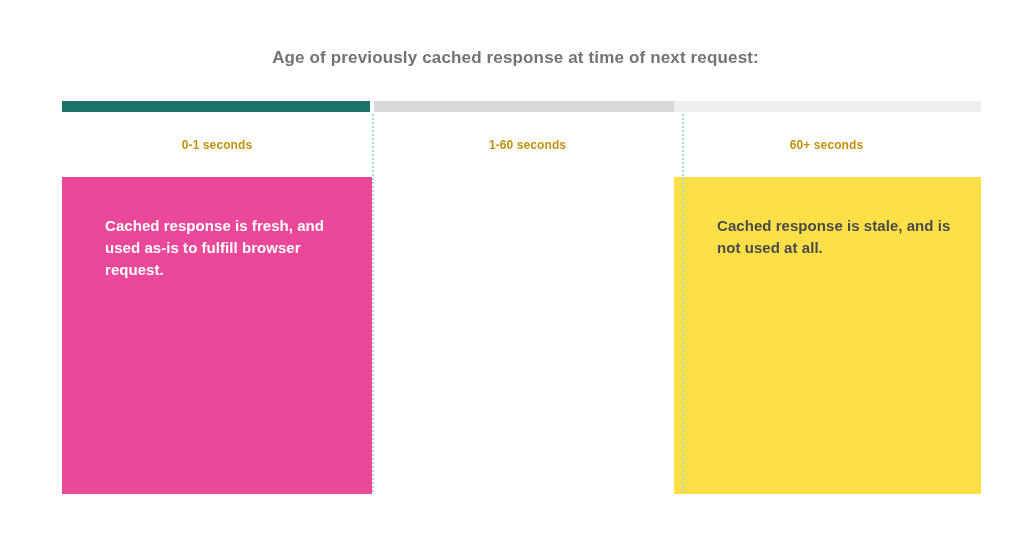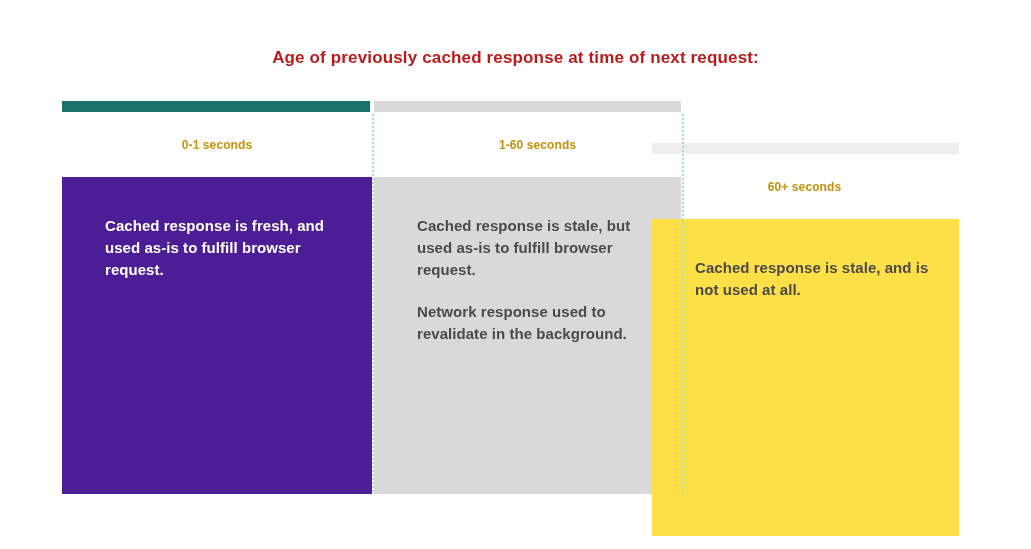--- a/index.html
+++ b/index.html
@@ -22,43 +22,43 @@
 
   
   #title {
     position: absolute;
     left: 0;
     top: 48px;
     width: 1031px;
     text-align: center;
     font-size: 17px;
     font-weight: bold;
-    color: #b91c1c;
+    color: #737373;
     letter-spacing: 0.15px;
     white-space: nowrap;
   }
 
   
   #table {
     position: absolute;
     left: 62px;
     top: 101px;
     width: 930px;
     height: 393px;
   }
 
   .column {
     position: absolute;
     top: 0;
     height: 393px;
   }
 
   .col-1 { left: 0px;   width: 310px; }
-  .col-2 { left: 310px; width: 311px; padding-left: 20px; }
-  .col-3 { left: 588px; width: 309px; margin-top: 42px; }
+  .col-2 { left: 310px; width: 311px; }
+  .col-3 { left: 610px; width: 309px; }
 
   
   .top-bar {
     position: absolute;
     left: 0;
     top: 0;
     height: 11px;
   }
   .col-1 .top-bar { width: 308px; background: #1a7268; }
   .col-2 .top-bar { left: 2px; width: 307px; background: #d9d9d9; }
@@ -86,21 +86,21 @@
   
   .col-body {
     position: absolute;
     left: 0;
     top: 76px;
     width: 100%;
     height: 317px;
     box-sizing: border-box;
     padding: 38px 30px 0 43px;
   }
-  .col-1 .col-body { background: #4c1d95; }
+  .col-1 .col-body { background: #ec4899; }
   .col-2 .col-body { left: 2px; width: 307px; background: #d9d9d9; }
   .col-3 .col-body { left: 2px; width: 307px; background: #fde047; }
 
   .col-body p {
     margin: 0 0 20px 0;
     font-size: 15px;
     font-weight: bold;
     line-height: 1.47;
     letter-spacing: 0.05px;
   }
@@ -136,24 +136,20 @@
       <div class="col-body">
         <p>Cached response is fresh, and used as-is to fulfill browser request.</p>
       </div>
     </div>
 
     <div class="column col-2">
       <div class="top-bar"></div>
       <div class="col-header">
         <span class="col-header-label">1-60 seconds</span>
       </div>
-      <div class="col-body">
-        <p>Cached response is stale, but used as-is to fulfill browser request.</p>
-        <p>Network response used to revalidate in the background.</p>
-      </div>
     </div>
 
     <div class="column col-3">
       <div class="top-bar"></div>
       <div class="col-header">
         <span class="col-header-label">60+ seconds</span>
       </div>
       <div class="col-body">
         <p>Cached response is stale, and is not used at all.</p>
       </div>

